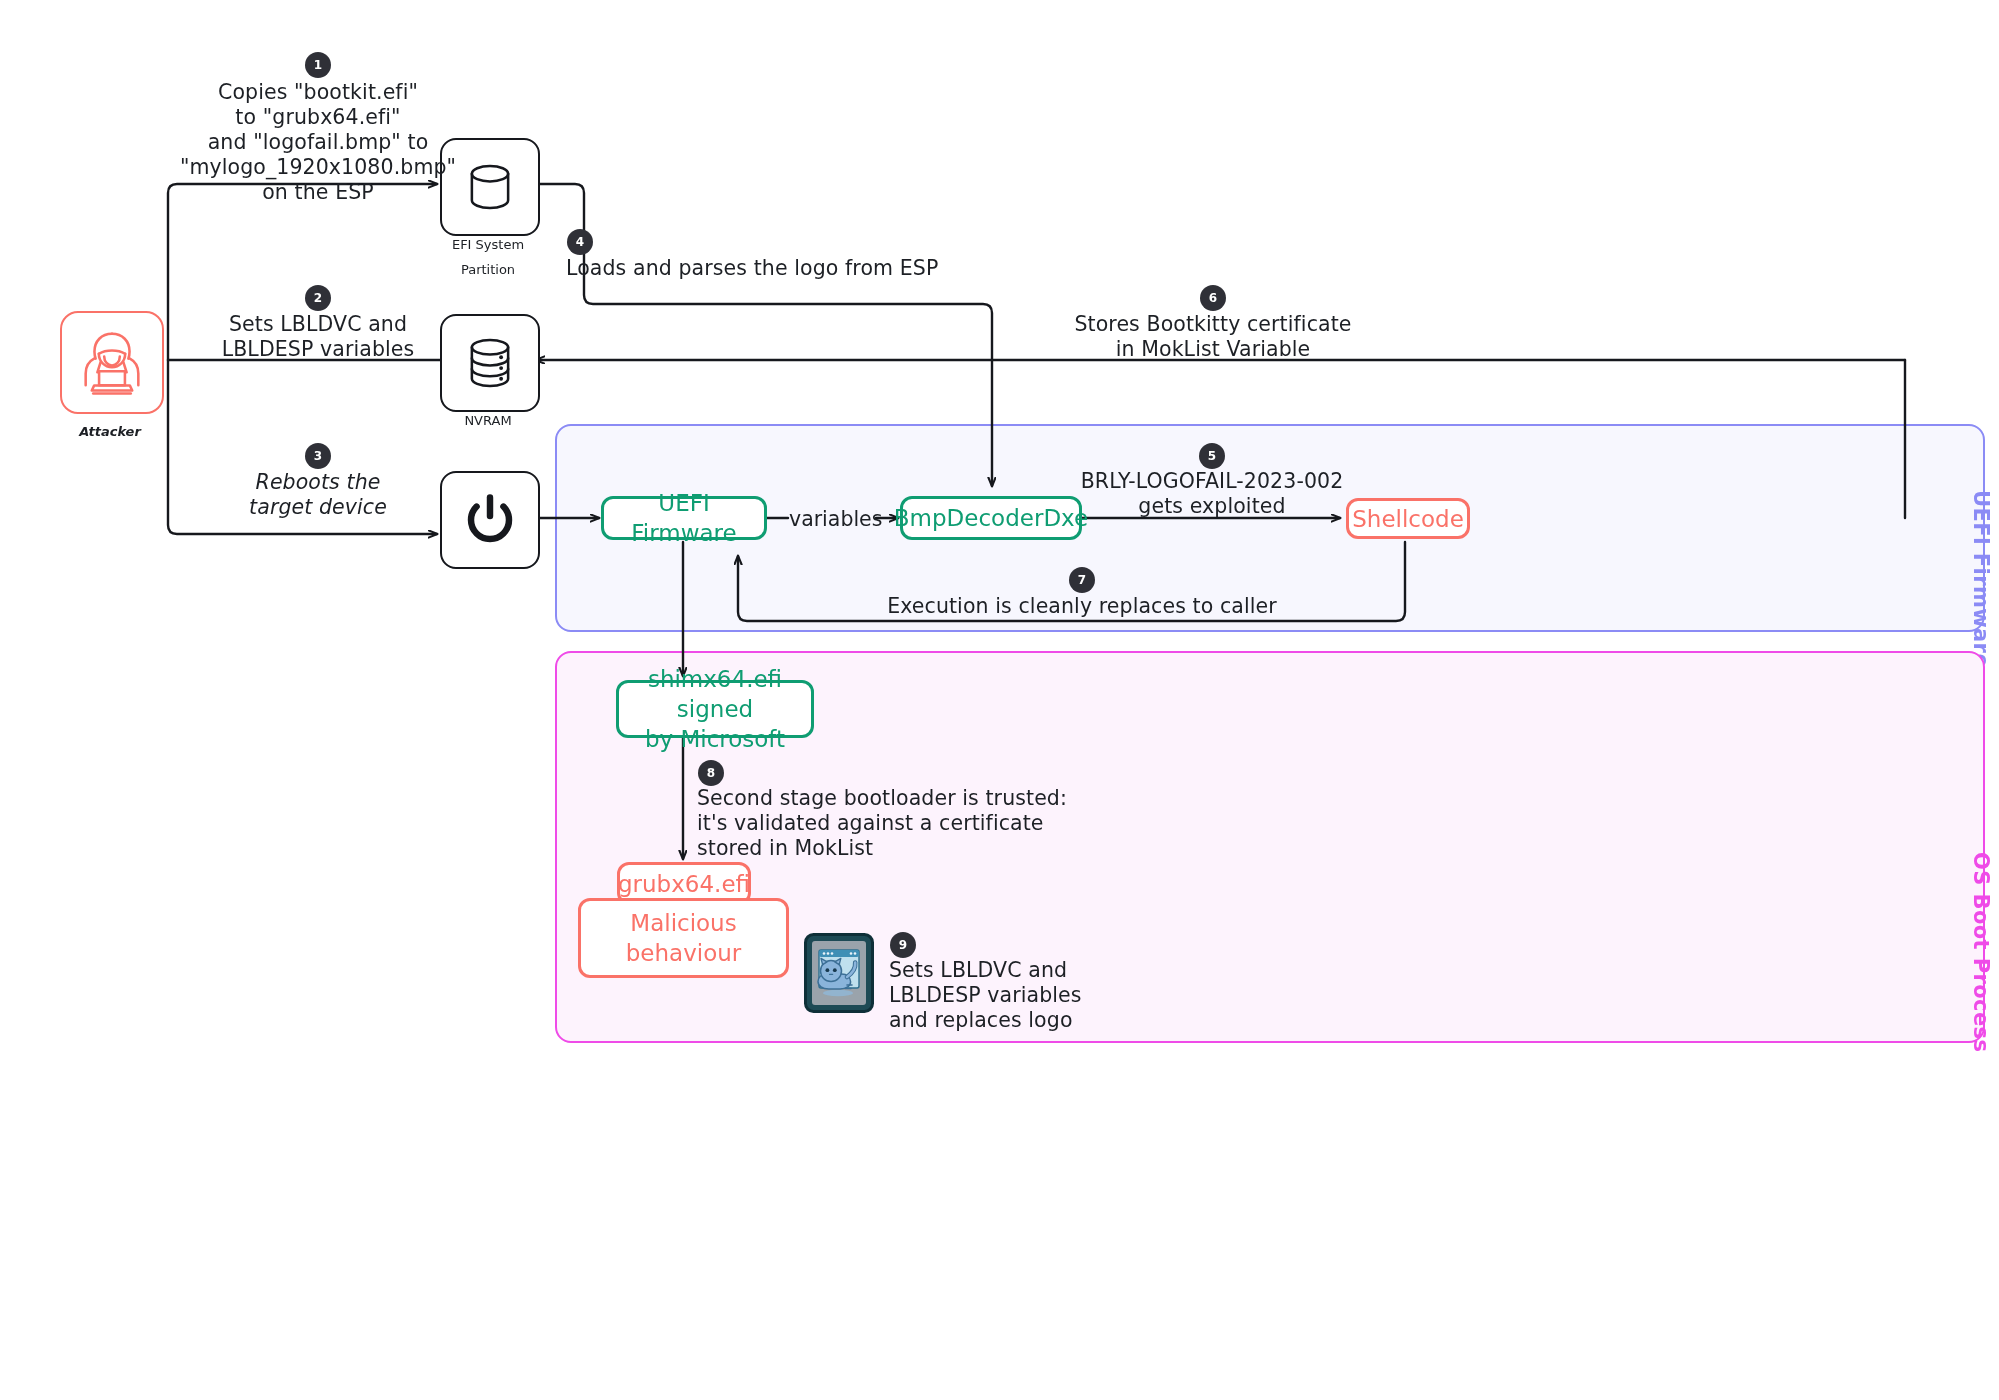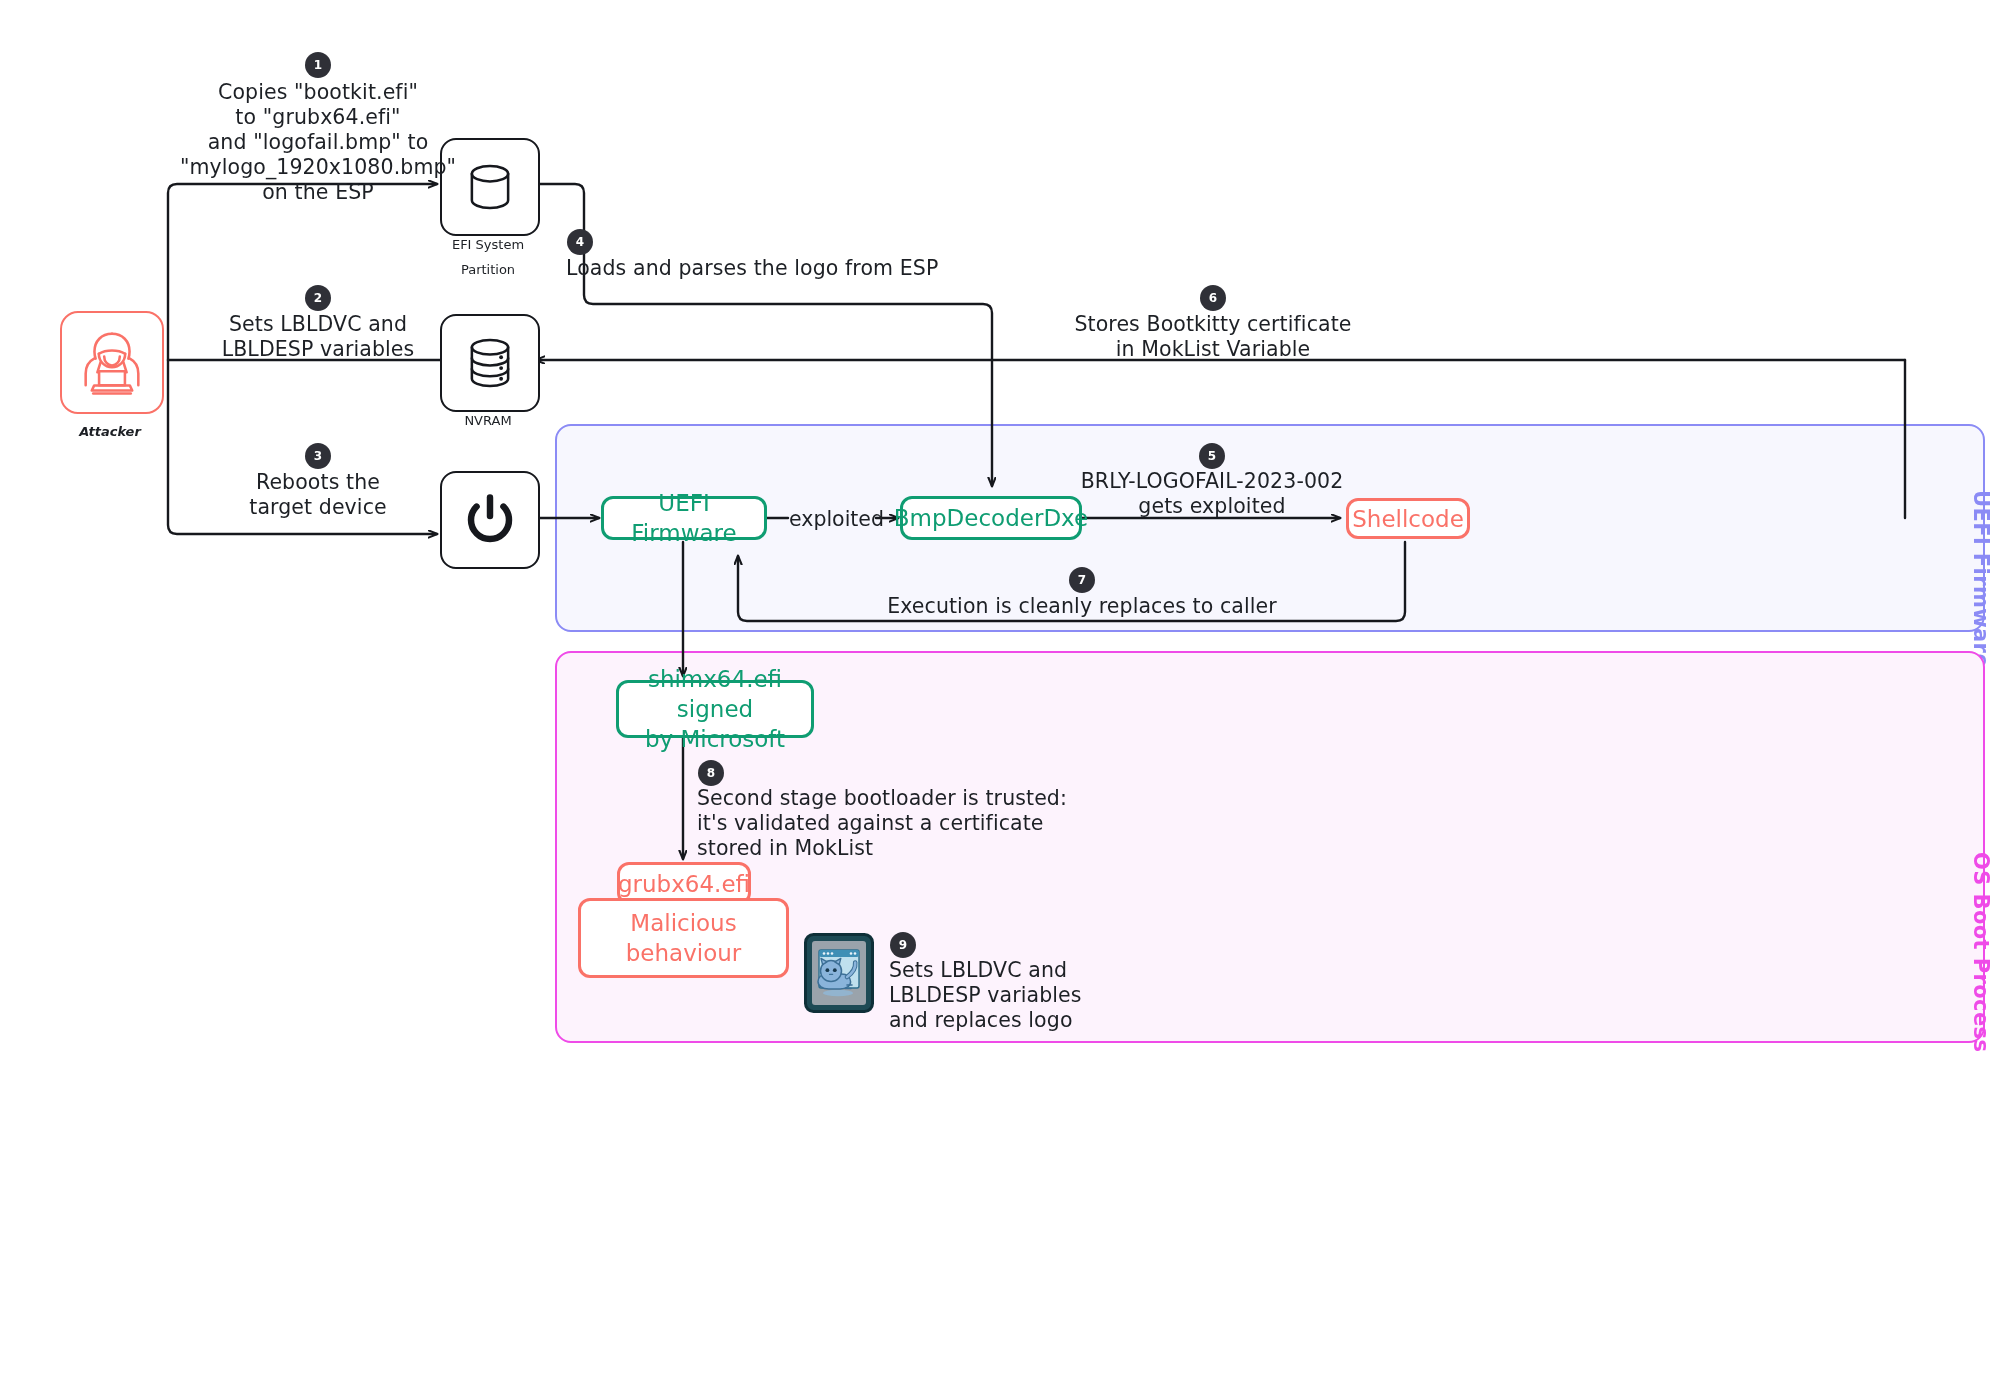--- a/index.html
+++ b/index.html
@@ -172,21 +172,21 @@
 to "grubx64.efi"
 and "logofail.bmp" to
 "mylogo_1920x1080.bmp"
 on the ESP</div>
 
   <div class="badge" style="left:305px;top:285px;">2</div>
   <div class="caption c" style="left:198px;top:312px;width:240px;">Sets LBLDVC and
 LBLDESP variables</div>
 
   <div class="badge" style="left:305px;top:443px;">3</div>
-  <div class="caption c" style="left:208px;top:470px;width:220px;">Reboots the
+  <div class="caption c" style="left:208px;top:470px;width:220px;font-style:italic;">Reboots the
 target device</div>
 
   <div class="badge" style="left:567px;top:229px;">4</div>
   <div class="caption l" style="left:566px;top:256px;width:520px;">Loads and parses the logo from ESP</div>
 
   <div class="badge" style="left:1199px;top:443px;">5</div>
   <div class="caption c" style="left:1052px;top:469px;width:320px;">BRLY-LOGOFAIL-2023-002
 gets exploited</div>
 
   <div class="badge" style="left:1200px;top:285px;">6</div>
@@ -201,21 +201,21 @@
 it's validated against a certificate
 stored in MokList</div>
 
   <div class="badge" style="left:890px;top:932px;">9</div>
   <div class="caption l" style="left:889px;top:958px;width:300px;">Sets LBLDVC and
 LBLDESP variables
 and replaces logo</div>
 
   <div class="node" style="left:601px;top:496px;width:166px;height:44px;">UEFI Firmware</div>
 
-  <div class="edge-label" style="left:789px;top:507px;">exploited</div>
+  <div class="edge-label" style="left:789px;top:507px;">variables</div>
 
   <div class="node" style="left:900px;top:496px;width:182px;height:44px;">BmpDecoderDxe</div>
 
   <div class="node red" style="left:1346px;top:498px;width:124px;height:41px;">Shellcode</div>
 
   <div class="node" style="left:616px;top:680px;width:198px;height:58px;">shimx64.efi signed
 by Microsoft</div>
 
   <div class="node red" style="left:617px;top:862px;width:134px;height:43px;">grubx64.efi</div>
 

